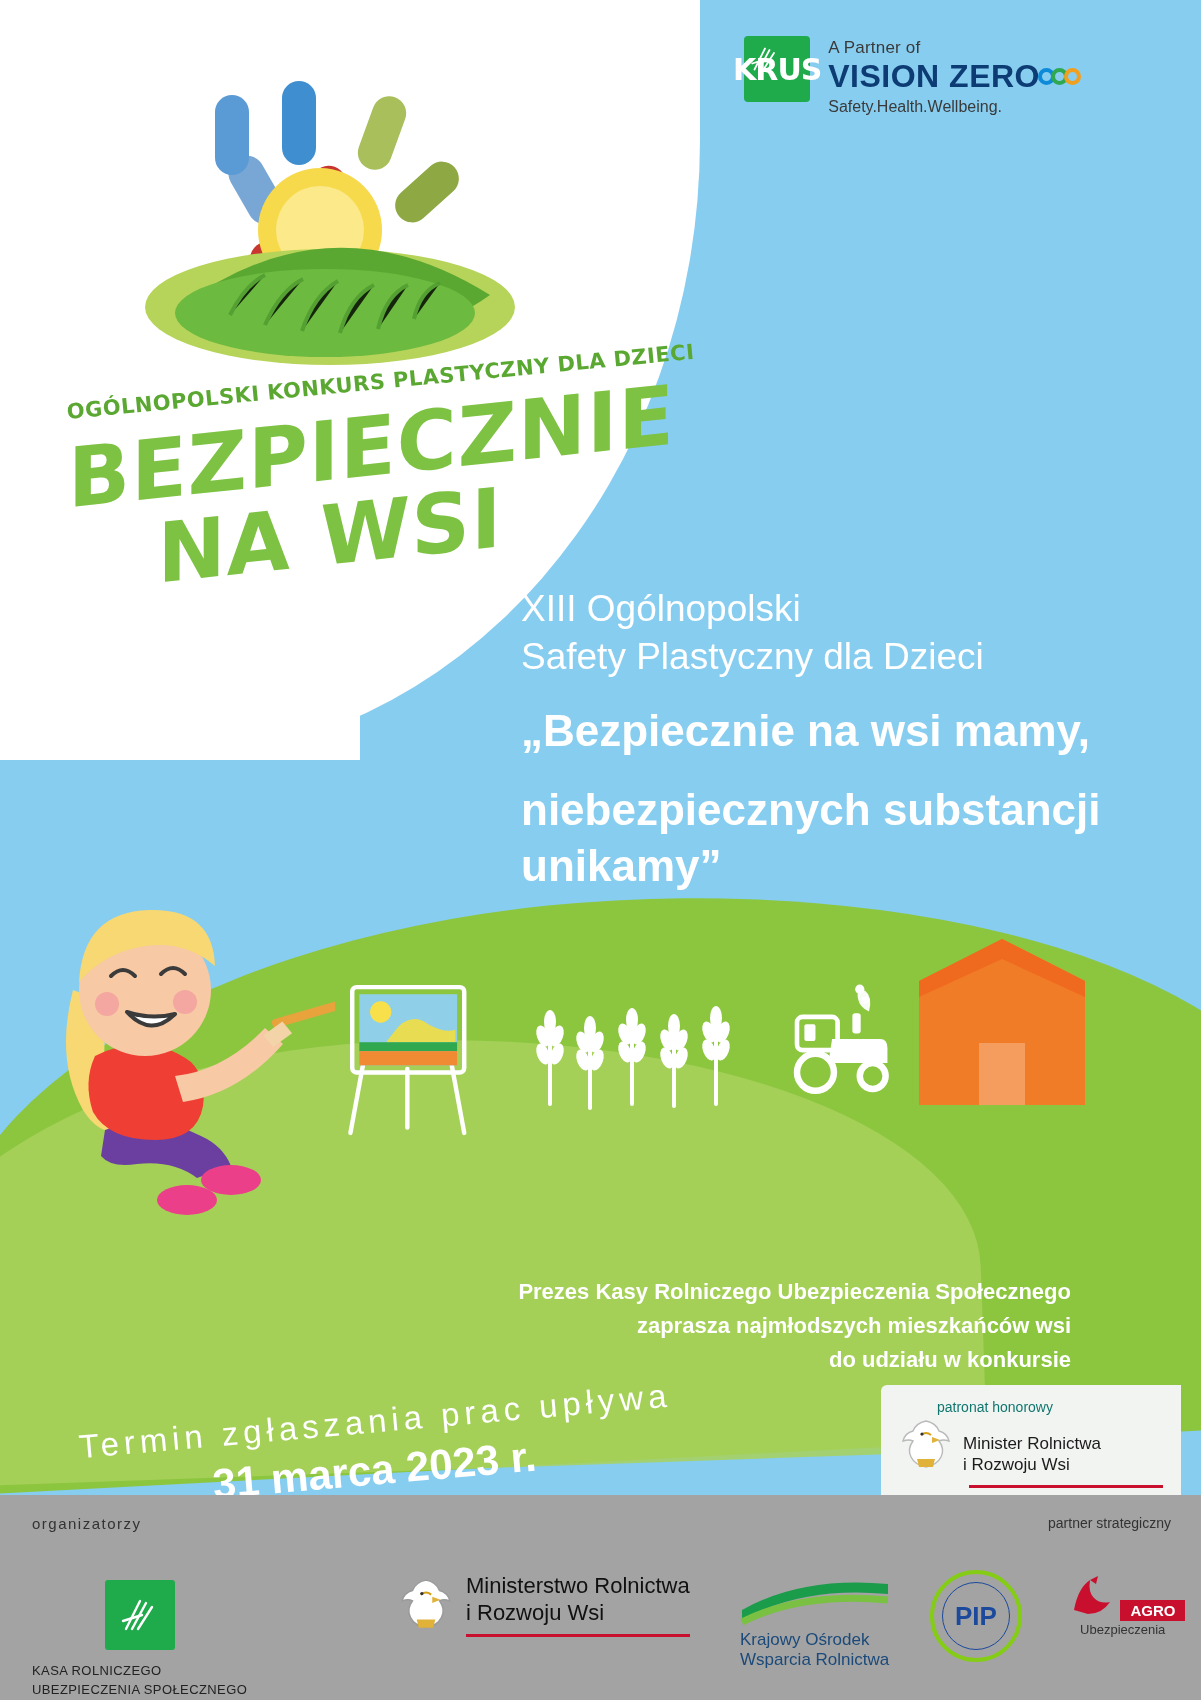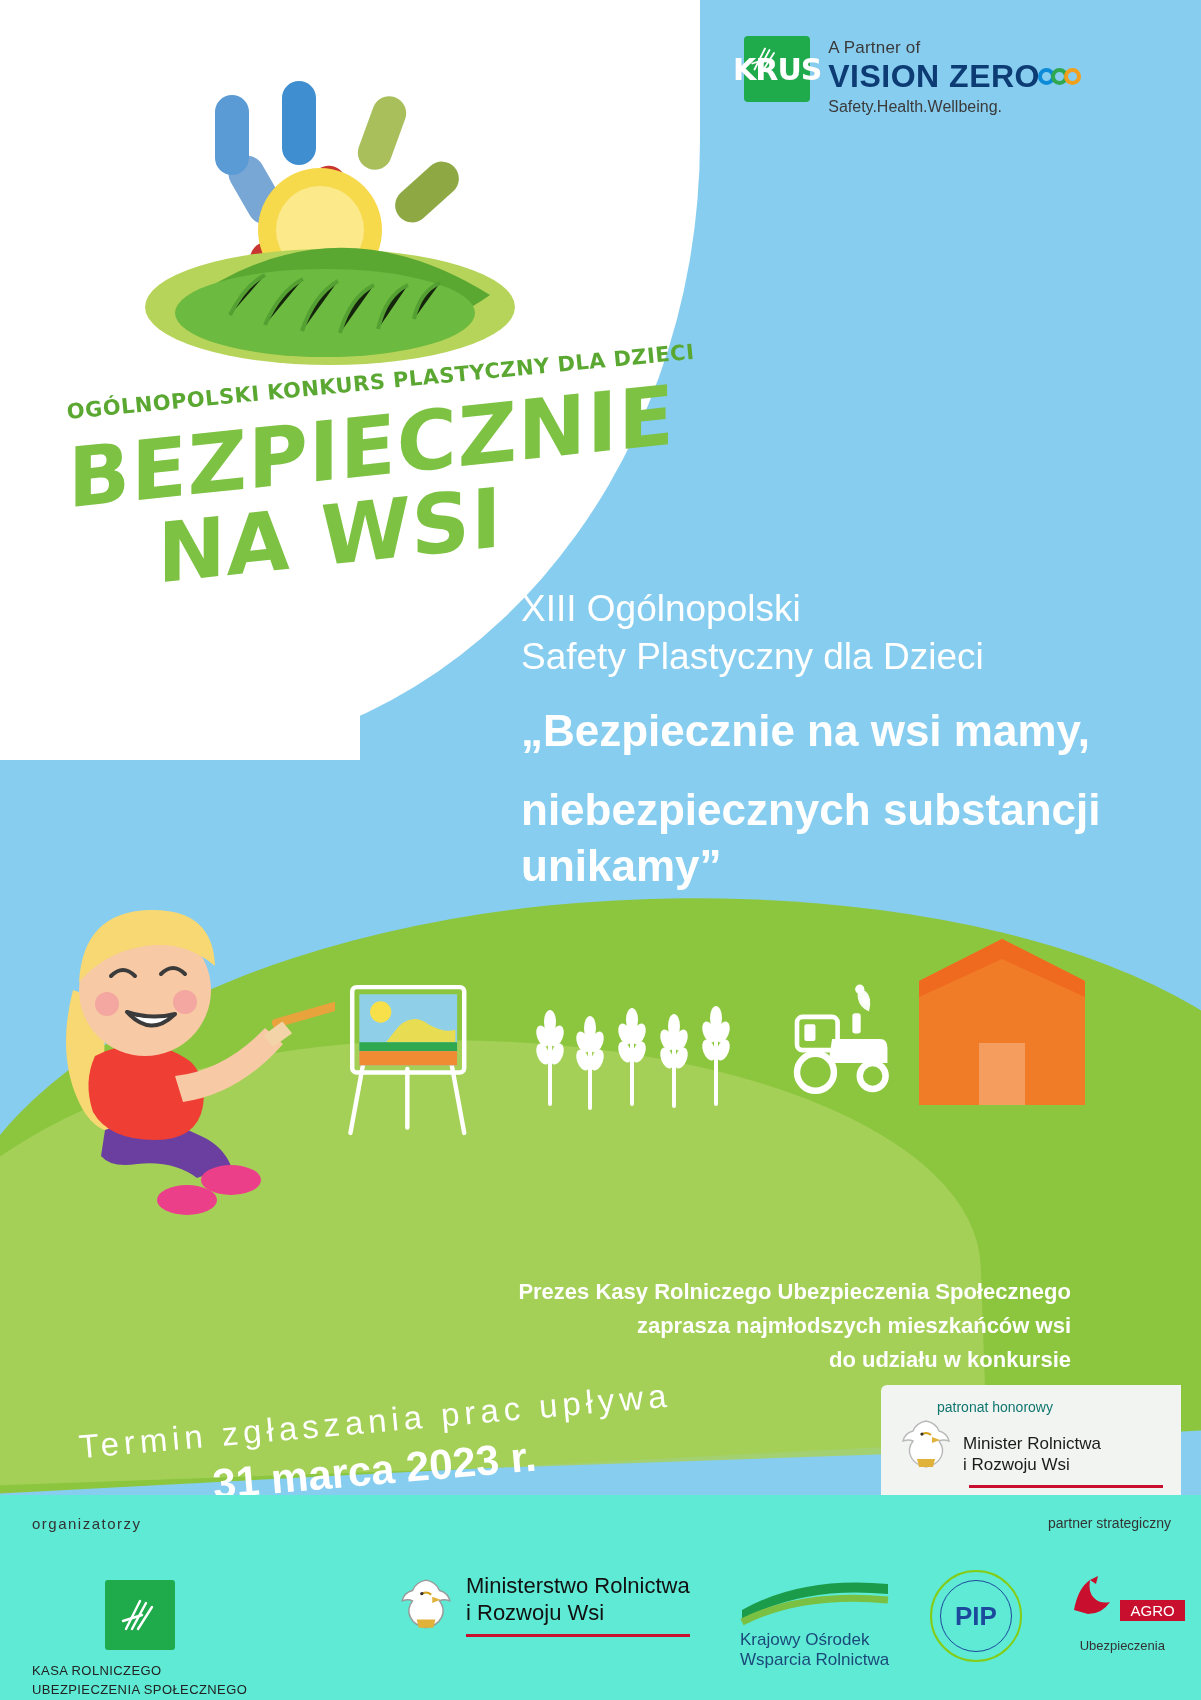--- a/index.html
+++ b/index.html
@@ -146,47 +146,47 @@
     padding: 14px 18px;
   }
   .patronage .p-label { font-size: 14px; color: #0f766e; margin-bottom: 0; padding-left: 38px;}
   .patronage .p-row { display: flex; align-items: flex-end; gap: 10px; }
   .patronage .p-name { font-size: 17px; color: #1b1b1b; line-height: 1.25; }
   .patronage .p-rule { height: 3px; background: #c8102e; margin-top: 10px; margin-left: 70px; }
 
   
   .bottom {
     position: absolute; left: 0; bottom: 0; width: 1201px; height: 205px;
-    background: #5eead4;
+    background: #a3a3a3;
   }
   .org-label { position: absolute; left: 32px; top: 20px; font-size: 15px; color: #333; letter-spacing: 1.5px; }
   .strat-label { position: absolute; right: 30px; top: 20px; font-size: 14px; color: #333; }
 
   .logos { position: absolute; left: 0; top: 55px; width: 1201px; height: 130px; }
   .logo-item { position: absolute; display: flex; align-items: center; gap: 12px; }
 
   .krus-small { width: 70px; height: 70px; background: #1faa4b; border-radius: 3px; position: relative;
                 display:flex; align-items:center; justify-content:center; }
   .krus-txt { font-size: 13px; color: #222; line-height: 1.45; letter-spacing: .4px; }
 
   .minrol { font-size: 22px; color: #111; line-height: 1.2; }
   .minrol-rule { height: 3px; background: #c8102e; margin-top: 8px; }
 
   .kowr-txt { font-size: 17px; color: #1b4a7a; line-height: 1.2; }
 
   .pip-circle {
     width: 92px; height: 92px; border-radius: 50%;
-    border: 2px solid #84cc16; display:flex; align-items:center; justify-content:center;
+    border: 4px solid #84cc16; display:flex; align-items:center; justify-content:center;
     color:#1b4a9c; font-weight: bold; font-size: 26px; position: relative;
   }
   .pip-ring { position:absolute; inset:8px; border-radius:50%; border:1px solid #1b4a9c; }
 
   .agro { text-align: center; }
-  .agro .a-name { background:#c8102e; color:#fff; font-size: 15px; font-weight: normal; padding: 2px 10px; display:inline-block; margin-top: 4px;}
-  .agro .a-sub { font-size: 13px; color:#333; margin-top: 17px;}
+  .agro .a-name { background:#c8102e; color:#fff; font-size: 15px; font-weight: bold; padding: 2px 10px; display:inline-block; margin-top: 4px;}
+  .agro .a-sub { font-size: 13px; color:#333; margin-top: 1px;}
 </style>
 </head>
 <body>
 
 <div class="poster">
 
   <div class="white-blob"></div>
   <div class="white-blob2"></div>
 
   <div class="partner-block">

